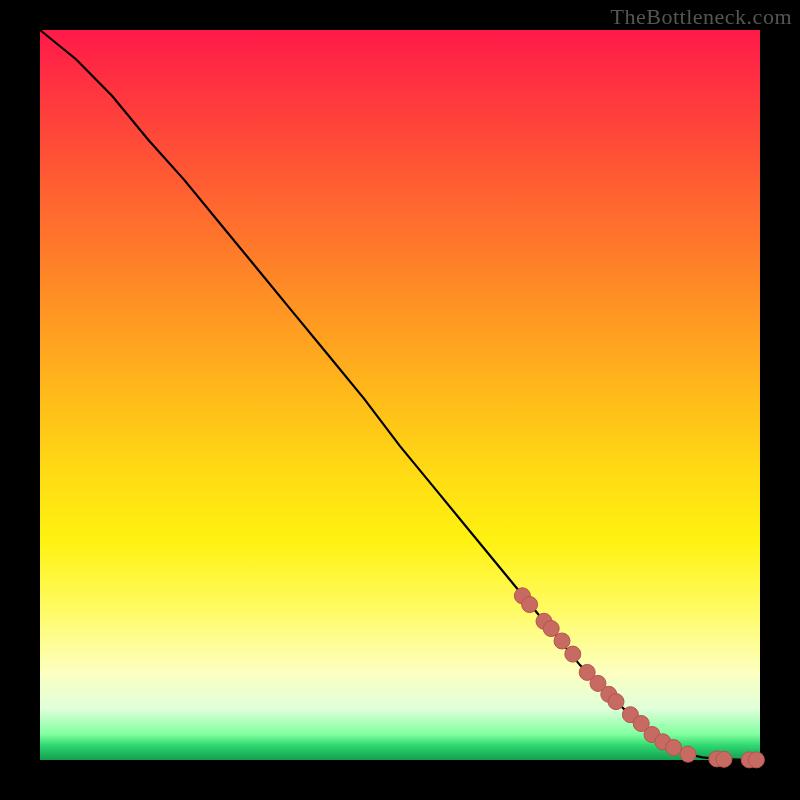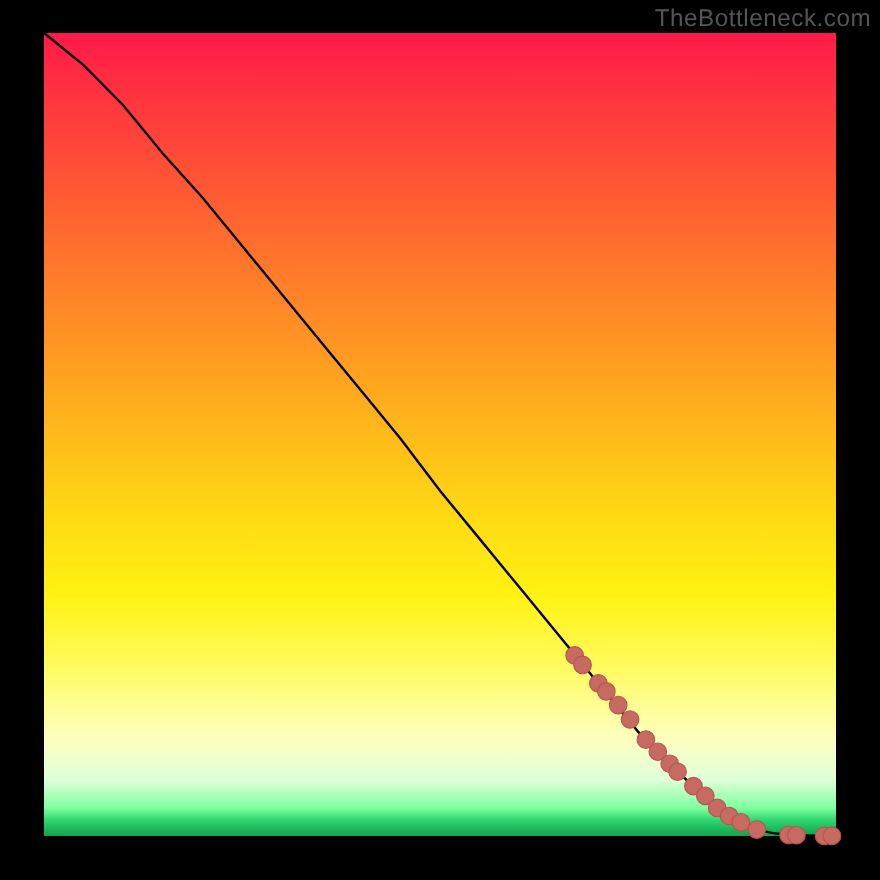--- a/index.html
+++ b/index.html
@@ -9,20 +9,21 @@
     height: 800px;
     overflow: hidden;
     font-family: Arial, Helvetica, sans-serif;
     background: #000;
   }
   .stage {
     position: relative;
     width: 800px;
     height: 800px;
     background: #000;
+    font-family: Liberation Serif, serif;
   }
   .watermark {
     position: absolute;
     top: 4px;
     right: 8px;
     color: #555;
     font-size: 22px;
     font-weight: 500;
     letter-spacing: 0.5px;
     z-index: 5;

